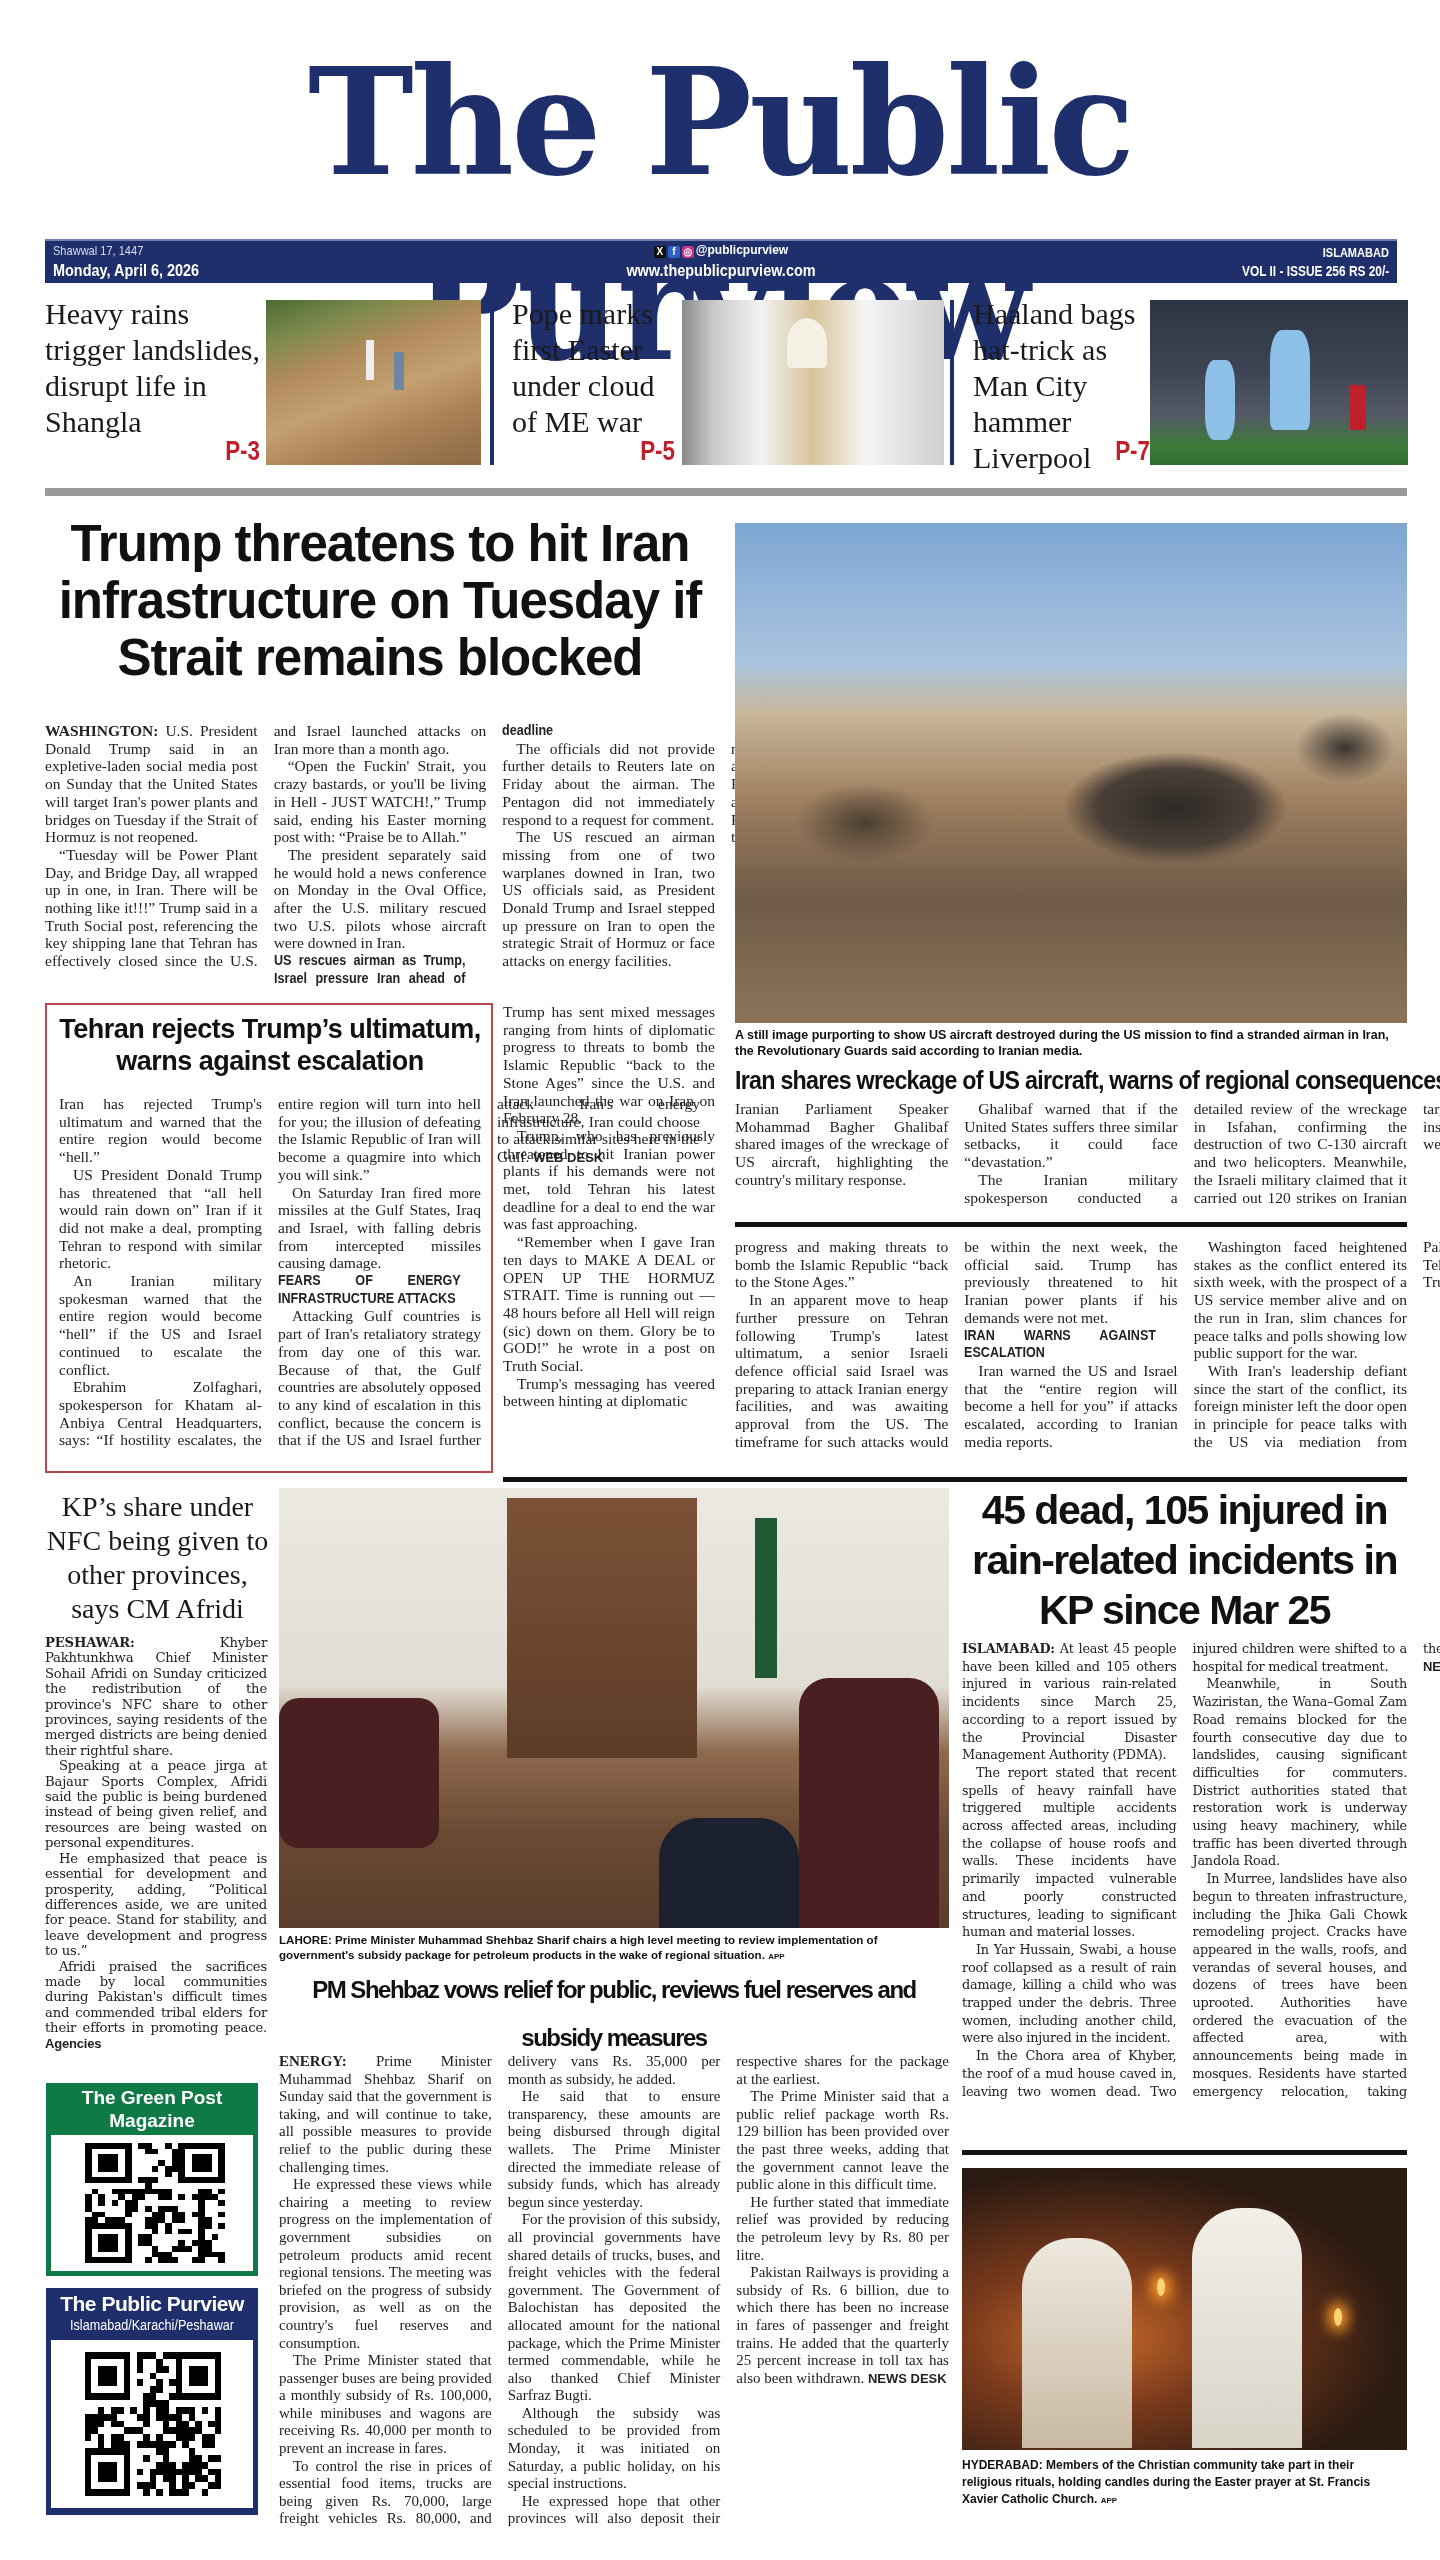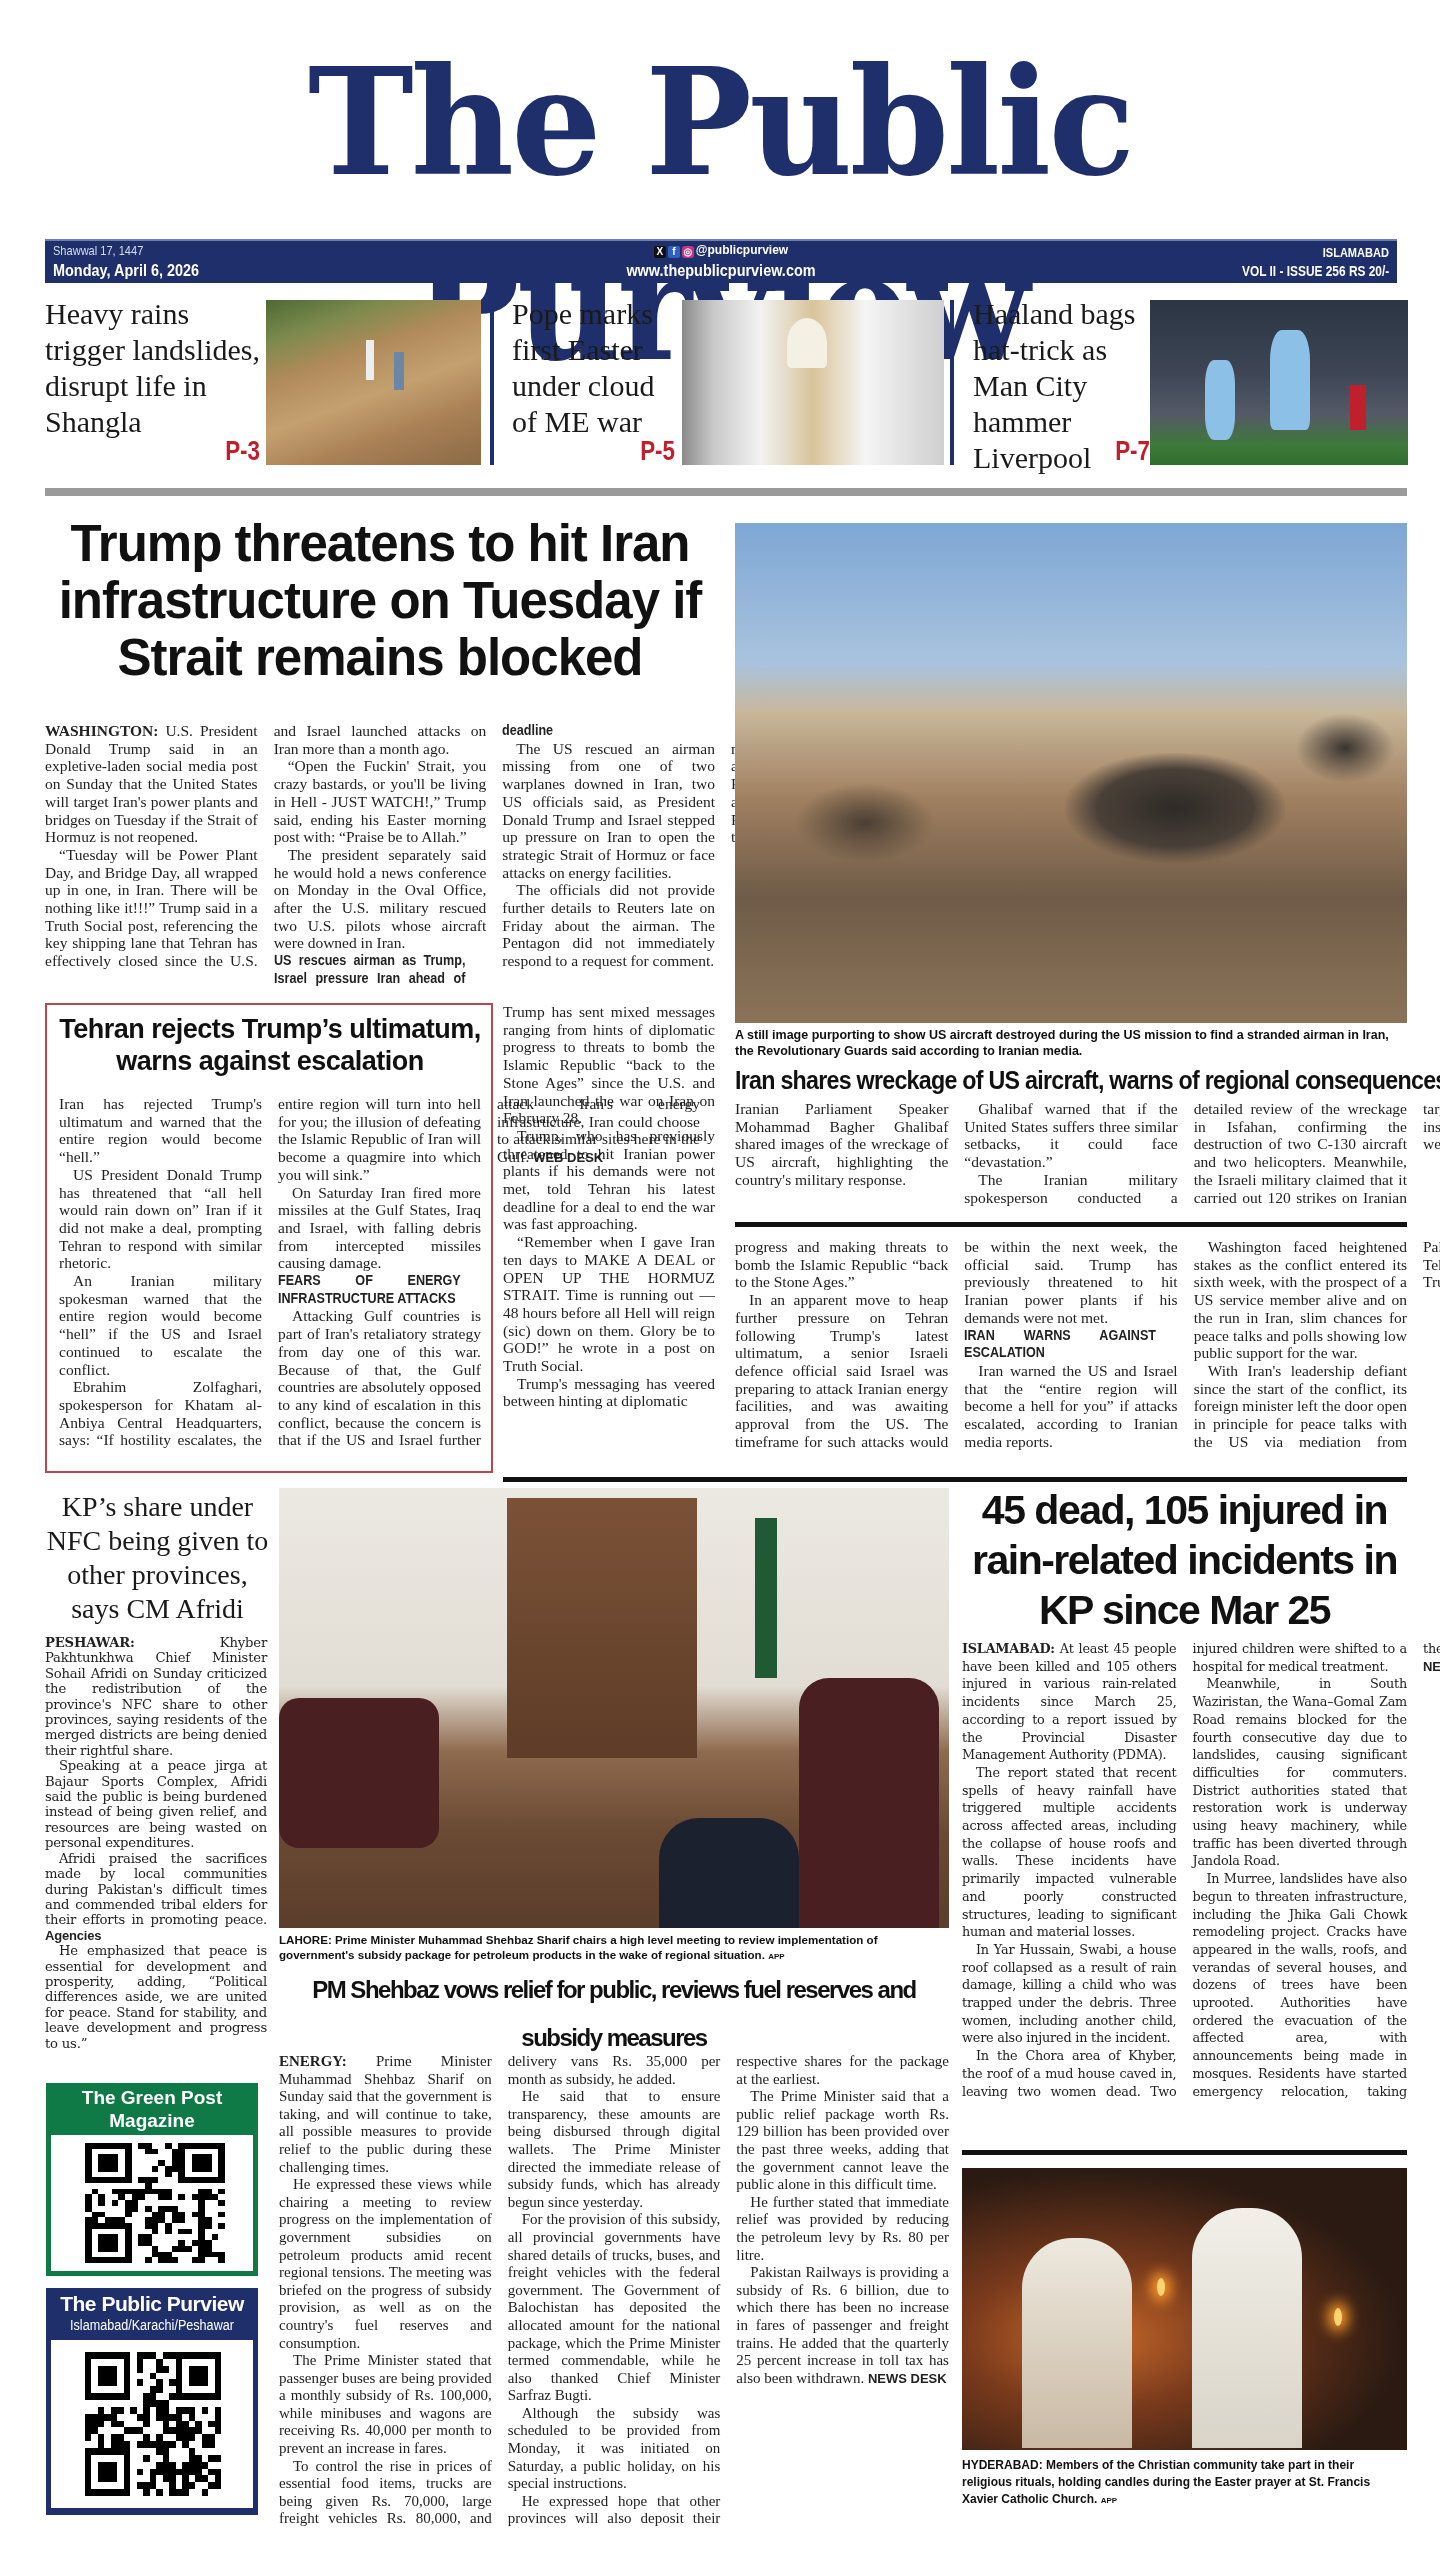--- a/index.html
+++ b/index.html
@@ -89,22 +89,22 @@
 <div class="abs hrule-grey" style="left:45px;top:488px;width:1362px;"></div>
 
 <div class="abs headline-sans" style="left:40px;top:515px;width:680px;font-size:51px;line-height:57px;">Trump threatens to hit Iran infrastructure on Tuesday if Strait remains blocked</div>
 
 <div class="abs body cols3" style="left:45px;top:722px;width:670px;height:270px;column-fill:auto;">
   <p class="first"><span class="dateline">WASHINGTON:</span> <span>U.S. President Donald Trump said in an expletive-laden social media post on Sunday that the United States will target Iran's power plants and bridges on Tuesday if the Strait of Hormuz is not reopened.</span></p>
   <p>“Tuesday will be Power Plant Day, and Bridge Day, all wrapped up in one, in Iran. There will be nothing like it!!!” Trump said in a Truth Social post, referencing the key shipping lane that Tehran has effectively closed since the U.S. and Israel launched attacks on Iran more than a month ago.</p>
   <p>“Open the Fuckin' Strait, you crazy bastards, or you'll be living in Hell - JUST WATCH!,” Trump said, ending his Easter morning post with: “Praise be to Allah.”</p>
   <p>The president separately said he would hold a news conference on Monday in the Oval Office, after the U.S. military rescued two U.S. pilots whose aircraft were downed in Iran.</p>
   <span class="sub">US rescues airman as Trump, Israel pressure Iran ahead of deadline</span>
+  <p>The officials did not provide further details to Reuters late on Friday about the airman. The Pentagon did not immediately respond to a request for comment.</p>
   <p>The US rescued an airman missing from one of two warplanes downed in Iran, two US officials said, as President Donald Trump and Israel stepped up pressure on Iran to open the strategic Strait of Hormuz or face attacks on energy facilities.</p>
-  <p>The officials did not provide further details to Reuters late on Friday about the airman. The Pentagon did not immediately respond to a request for comment.</p>
   <p>The airman was the second member of a two-person crew of an F-15 jet that Iran said on Friday was brought down by its air defenses. Reuters reported on Friday that the first member of the crew had been recovered.</p>
 </div>
 
 <div class="abs redbox" style="left:45px;top:1003px;width:448px;height:470px;">
   <div class="headline-sans" style="position:absolute;left:8px;top:8px;width:430px;font-size:27px;line-height:32px;letter-spacing:-0.5px;">Tehran rejects Trump’s ultimatum, warns against escalation</div>
   <div class="body cols2" style="position:absolute;left:12px;top:90px;width:422px;height:370px;column-fill:auto;">
     <p class="first">Iran has rejected Trump's ultimatum and warned that the entire region would become “hell.”</p>
     <p>US President Donald Trump has threatened that “all hell would rain down on” Iran if it did not make a deal, prompting Tehran to respond with similar rhetoric.</p>
     <p>An Iranian military spokesman warned that the entire region would become “hell” if the US and Israel continued to escalate the conflict.</p>
     <p>Ebrahim Zolfaghari, spokesperson for Khatam al-Anbiya Central Headquarters, says: “If hostility escalates, the entire region will turn into hell for you; the illusion of defeating the Islamic Republic of Iran will become a quagmire into which you will sink.”</p>
@@ -142,22 +142,22 @@
   <p>Iran warned the US and Israel that the “entire region will become a hell for you” if attacks escalated, according to Iranian media reports.</p>
   <p>Washington faced heightened stakes as the conflict entered its sixth week, with the prospect of a US service member alive and on the run in Iran, slim chances for peace talks and polls showing low public support for the war.</p>
   <p><span>With Iran's leadership defiant since the start of the conflict, its foreign minister left the door open in principle for peace talks with the US via mediation from Pakistan, but gave no sign of Tehran's willingness to bow to Trump's demands.</span> </p>
 </div>
 <div class="abs hrule-black" style="left:503px;top:1477px;width:904px;"></div>
 
 <div class="abs" style="left:45px;top:1490px;width:225px;text-align:center;font-family:'Liberation Serif',serif;font-size:28px;line-height:34px;color:#1a1a1a;">KP’s share under NFC being given to other provinces, says CM Afridi</div>
 <div class="abs body" style="left:45px;top:1635px;width:222px;font-family:'DejaVu Serif',serif;font-size:13.2px;line-height:15.4px;letter-spacing:-0.2px;">
   <p class="first"><span class="dateline">PESHAWAR:</span> <span>Khyber Pakhtunkhwa Chief Minister Sohail Afridi on Sunday criticized the redistribution of the province's NFC share to other provinces, saying residents of the merged districts are being denied their rightful share.</span></p>
   <p>Speaking at a peace jirga at Bajaur Sports Complex, Afridi said the public is being burdened instead of being given relief, and resources are being wasted on personal expenditures.</p>
+  <p>He emphasized that peace is essential for development and prosperity, adding, “Political differences aside, we are united for peace. Stand for stability, and leave development and progress to us.”</p>
   <p><span>Afridi praised the sacrifices made by local communities during Pakistan's difficult times and commended tribal elders for their efforts in promoting peace.</span> <span class="credit">Agencies</span></p>
-  <p>He emphasized that peace is essential for development and prosperity, adding, “Political differences aside, we are united for peace. Stand for stability, and leave development and progress to us.”</p>
 </div>
 
 <div class="abs qrbox-green" style="left:46px;top:2083px;width:212px;height:193px;">
   <div class="qrtitle" style="position:absolute;left:0;right:0;top:3px;font-size:19px;line-height:23px;padding:0 30px;">The Green Post Magazine</div>
   <div class="qrinner" style="left:5px;top:52px;width:202px;height:136px;">
     <div class="qrgrid" id="qr1" style="left:34px;top:8px;width:140px;height:120px;">
         <span style="background: rgb(0, 0, 0);"></span>
         <span style="background: rgb(0, 0, 0);"></span>
         <span style="background: rgb(0, 0, 0);"></span>
         <span style="background: rgb(0, 0, 0);"></span>

